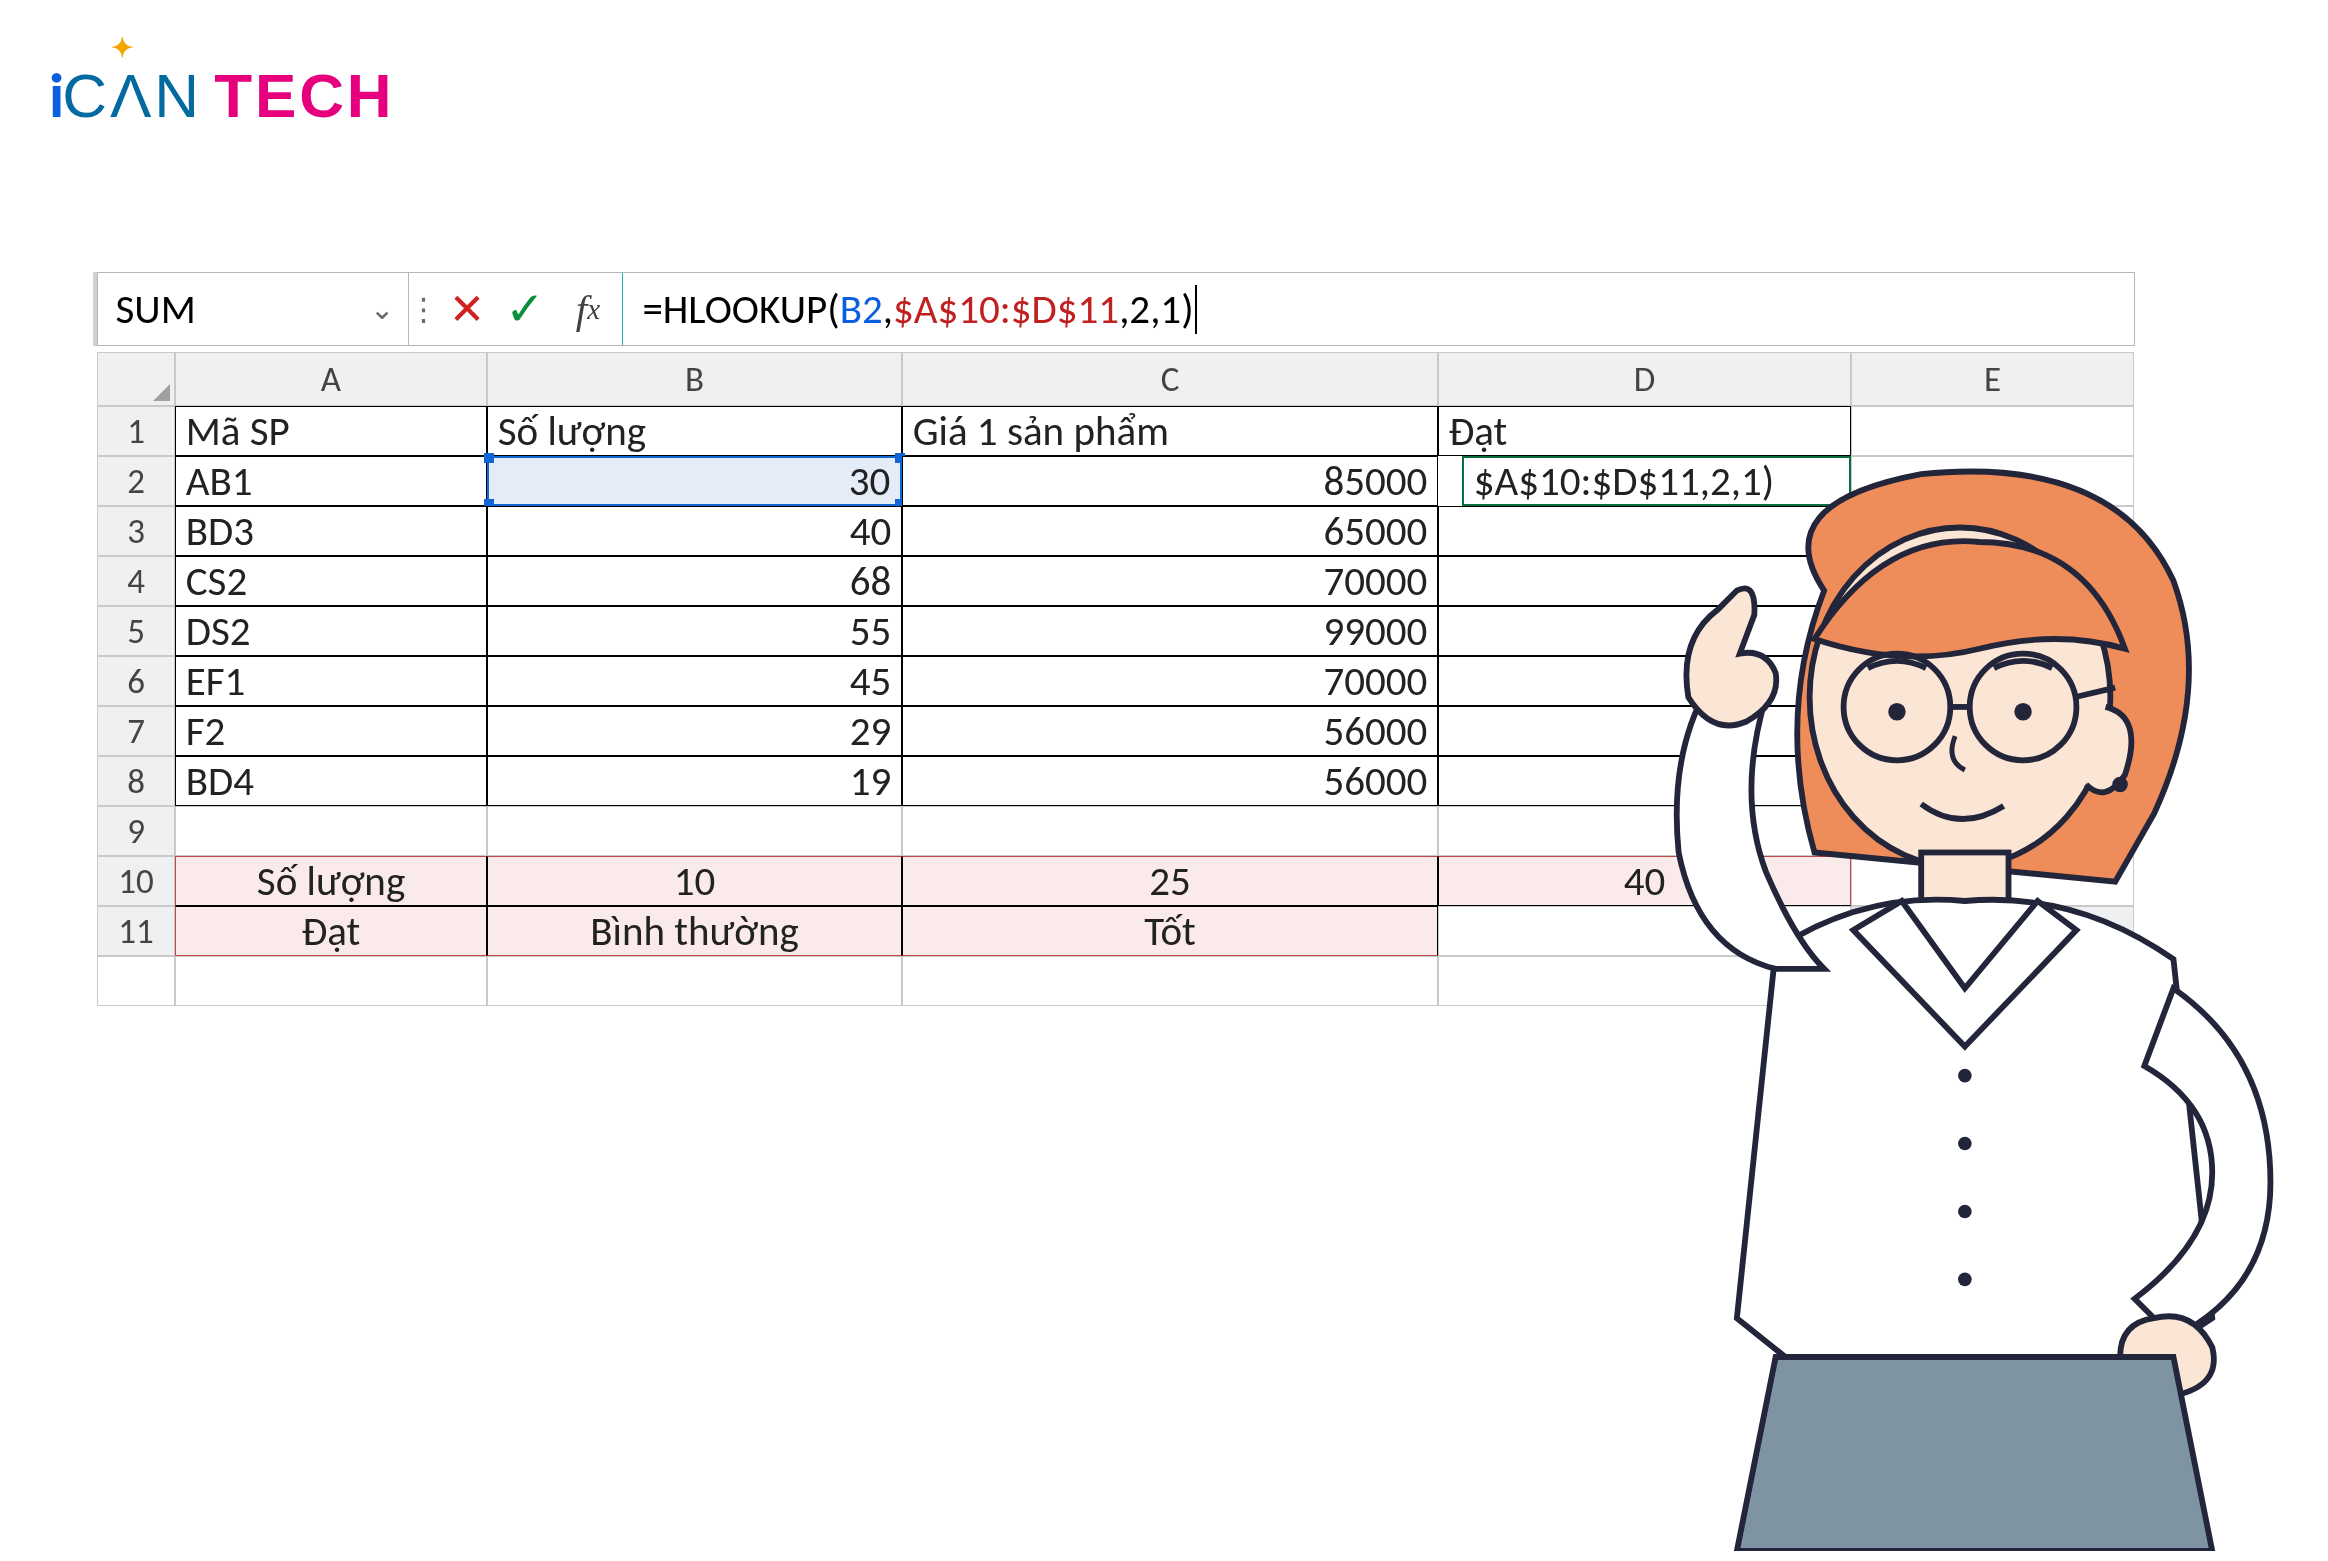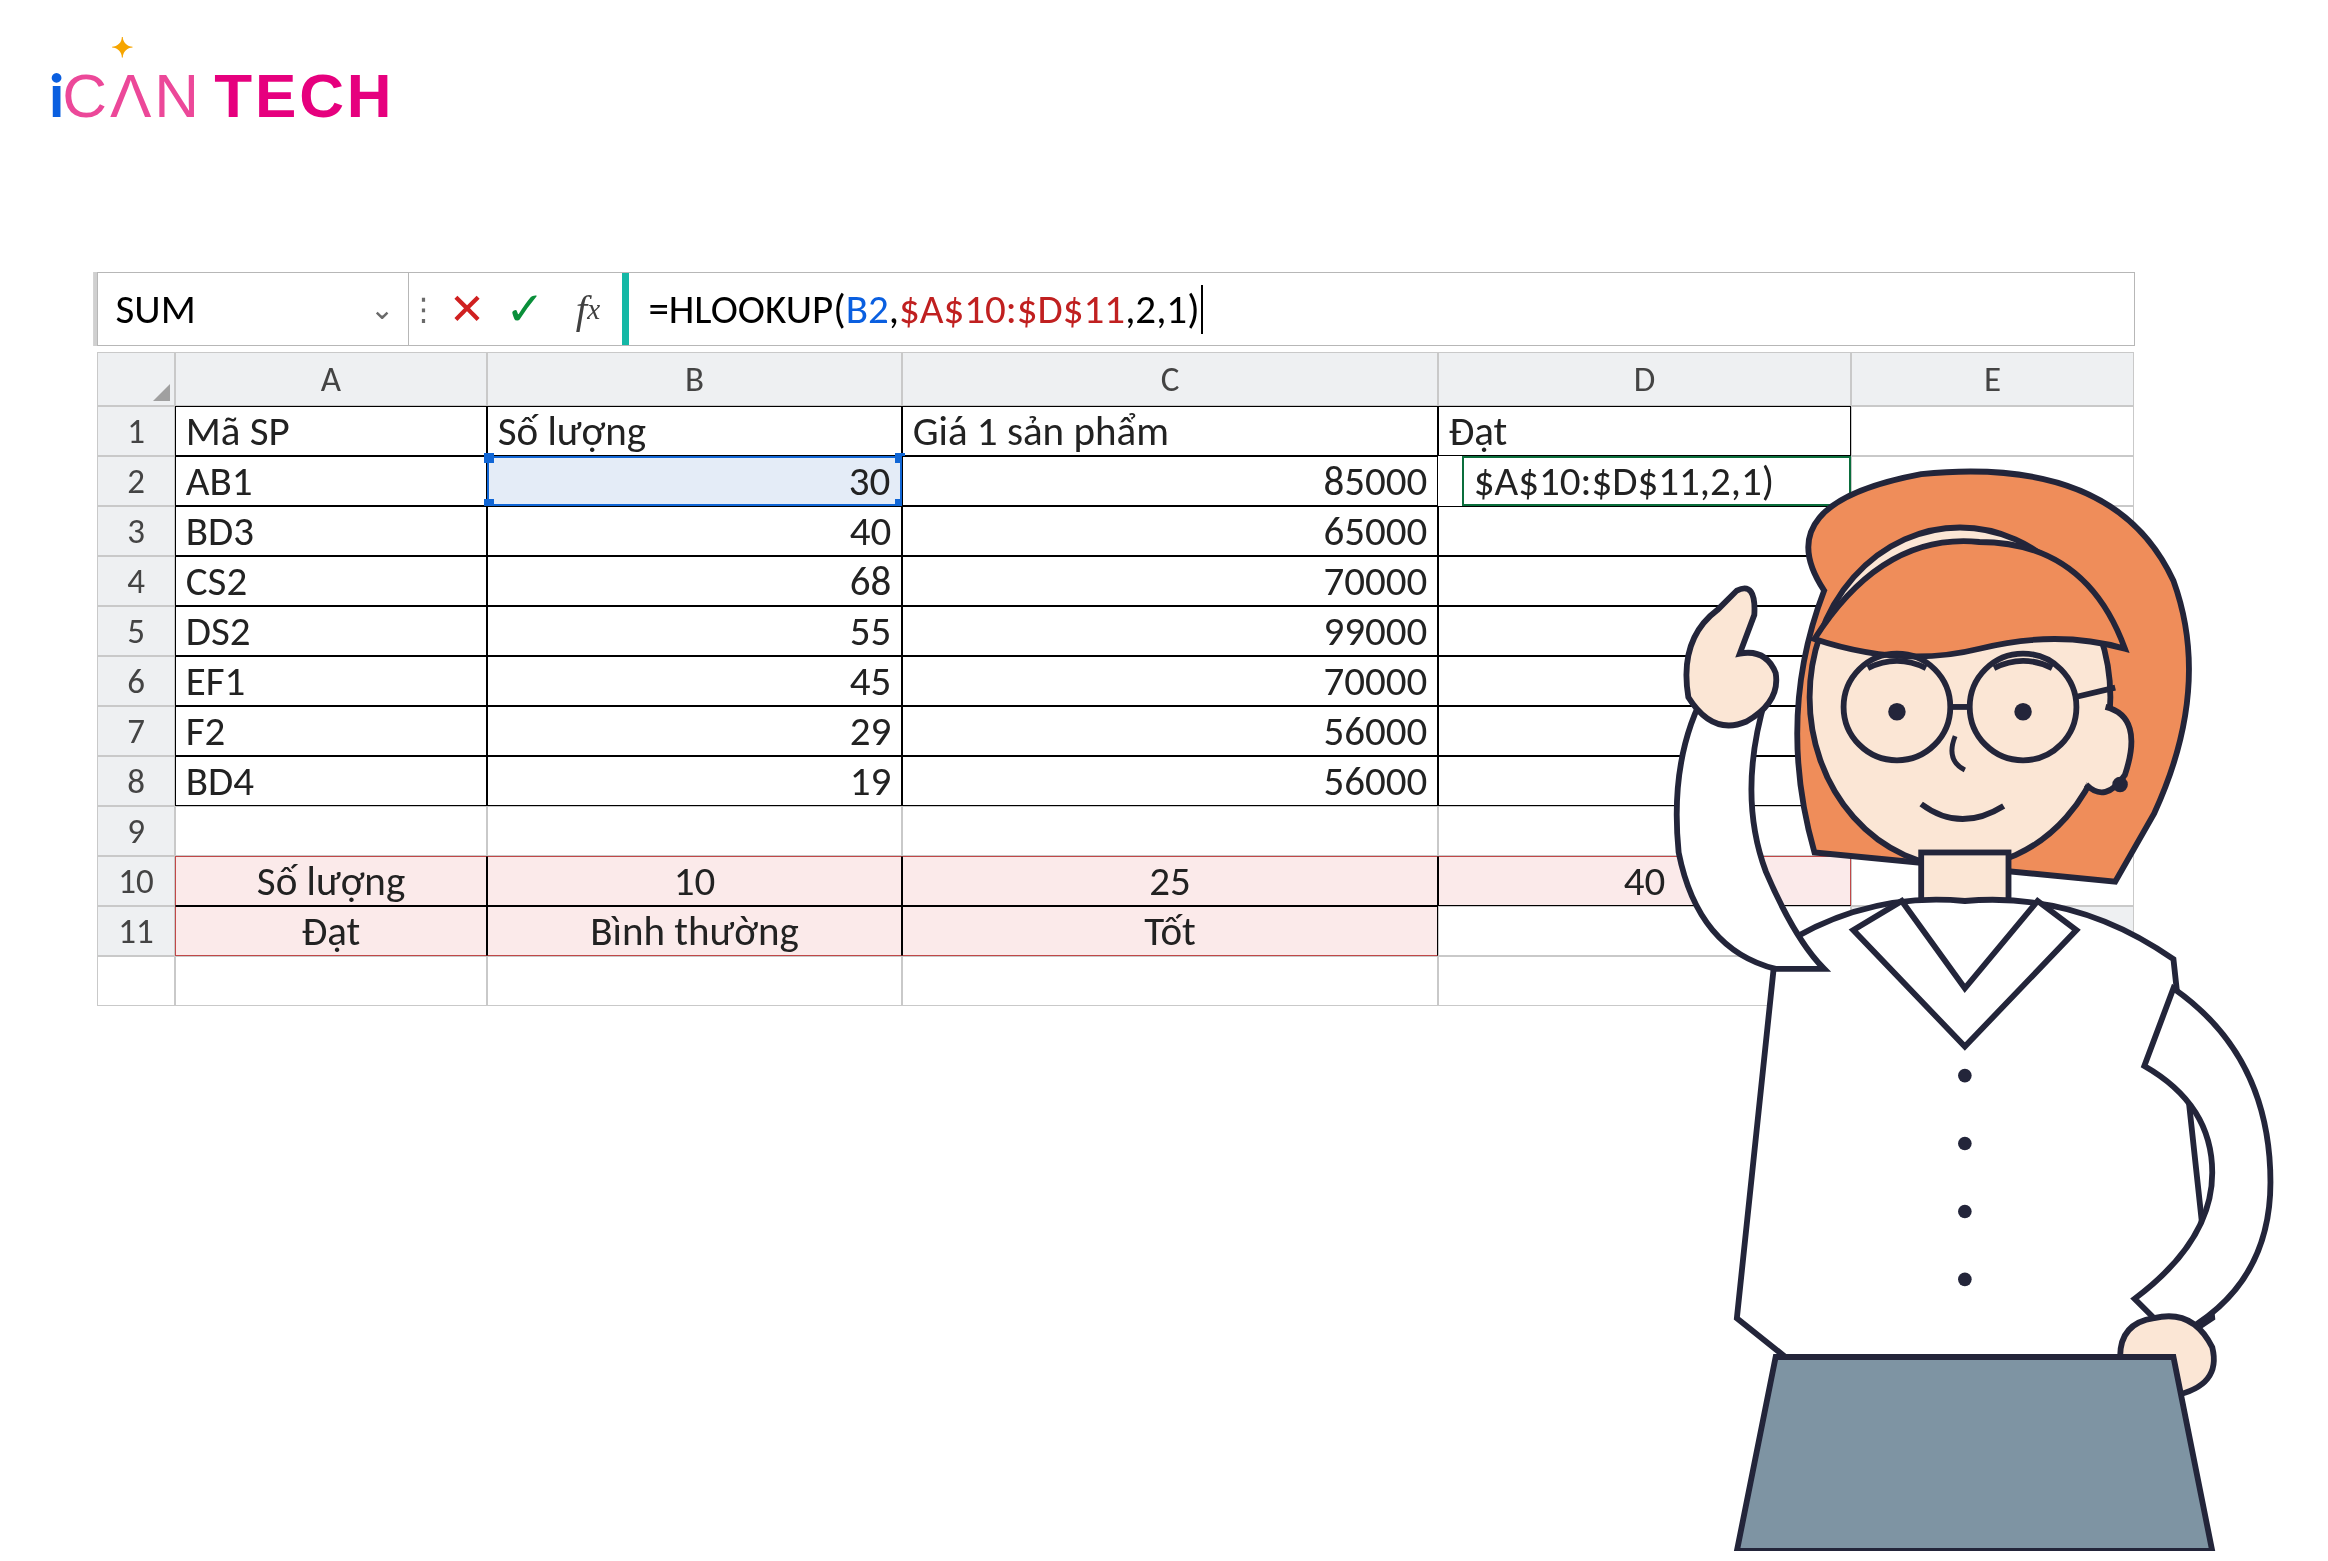--- a/index.html
+++ b/index.html
@@ -19,21 +19,21 @@
     letter-spacing: -1.9px;
   }
   .logo .bulb {
     position: absolute;
     top: -27px;
     left: 62px;
     font-size: 27px;
     color: #f6a500;
   }
   .logo .i { color: #0a5fe0; }
-  .logo .can { color: #ec4899; font-weight: 300; letter-spacing: 2.9px; font-family: Arial, sans-serif;}
+  .logo .can { color: #0369a1; font-weight: 300; letter-spacing: 2.9px; font-family: Arial, sans-serif;}
   .logo .tech { color: #e6007e; letter-spacing: 2.9px; font-weight: 800; font-family: Arial, sans-serif;}
 
   .excel-wrap {
     position: absolute;
     top: 272px;
     left: 97px;
     width: 2038px;
   }
 
   
@@ -67,21 +67,21 @@
     font-size: 43px;
     cursor:pointer;
   }
   .fbtn.cancel { color:#d02020;}
   .fbtn.enter { color:#0a8f3a; font-size:47px;}
   .fbtn.fx { font-style: italic; font-family: "Times New Roman", serif; font-size: 41px; color:#404040; width:68px;}
   .finput {
     flex:1;
     display:flex; align-items:center;
     padding-left: 19.4px;
-    border-left:7px solid #14b8a6;
+    border-left:1px solid #14b8a6;
     position:relative;
   }
   .finput .caret {
     display:inline-block;
     width:1.9px; height:49px; background:#000; margin-left:1.9px;
   }
   .formula-text span.blue { color:#0a5fe0; }
   .formula-text span.red  { color:#c02020; }
 
   

